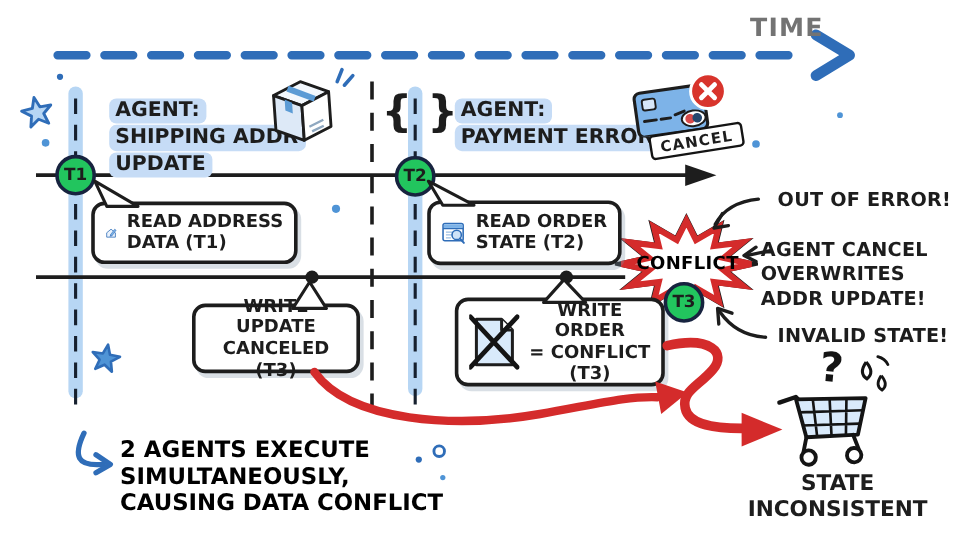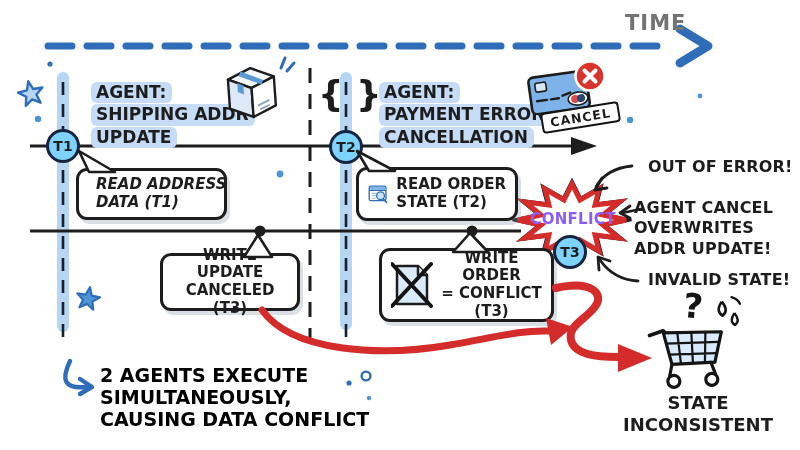--- a/index.html
+++ b/index.html
@@ -9,30 +9,30 @@
   #bg-layer{z-index:1;}
   #fg-layer{z-index:6;}
   .abs{position:absolute;}
   
   .time-label{left:625px;top:11px;font-size:21px;font-weight:700;color:#737373;letter-spacing:1px;z-index:2;}
   
   .agent-label{z-index:3;font-size:17px;font-weight:700;line-height:1.2;margin-top:16px;}
   .agent-label span{display:inline-block;background:#c6dcf6;border-radius:6px;padding:0 6px 1px 5px;margin-bottom:1px;}
   
   .node{z-index:5;width:34px;height:34px;box-sizing:border-box;border-radius:50%;
-        background:#7dd3fc;border:3.5px solid #17233f;display:flex;align-items:center;justify-content:center;
+        background:#22c55e;border:3.5px solid #17233f;display:flex;align-items:center;justify-content:center;
         font-size:14px;font-weight:700;}
   
   .bubble{z-index:4;background:#fff;border:3px solid #1d1d1d;border-radius:11px;
           box-shadow:3px 4px 0 rgba(130,148,168,.30);display:flex;align-items:center;gap:8px;
           padding:4px 9px;font-size:15px;font-weight:700;line-height:1.18;box-sizing:border-box;}
   .bubble .txt{white-space:nowrap;}
   .bubble .txt.center{text-align:center;white-space:normal;}
   
-  .conflict-label{z-index:4;width:92px;text-align:center;color:#8b5cf6;font-size:15px;font-weight:700;letter-spacing:.3px;}
+  .conflict-label{z-index:4;width:92px;text-align:center;color:#000000;font-size:15px;font-weight:700;letter-spacing:.3px;}
   
   .annot{z-index:3;font-size:16px;font-weight:700;letter-spacing:.2px;line-height:1.28;white-space:nowrap;}
   
   .note{z-index:3;color:#000000;font-size:19px;font-weight:700;line-height:1.15;white-space:nowrap;}
   
   .outcome-label{z-index:3;width:170px;text-align:center;font-size:18px;font-weight:700;line-height:1.2;}
   
   .brace{z-index:3;font-size:36px;font-weight:700;line-height:1;}
   
   .stamp{z-index:4;background:#fff;border:2.5px solid #141414;border-radius:4px;padding:1px 7px;
@@ -89,21 +89,20 @@
 
   <div class="abs agent-label" style="left:91px;top:66px;">
     <span>AGENT:</span><br>
     <span>SHIPPING ADDR</span><br>
     <span>UPDATE</span>
   </div>
 
   <div class="abs agent-label" style="left:379px;top:66px;">
     <span>AGENT:</span><br>
     <span>PAYMENT ERROR</span><br>
-    <span>CANCELLATION</span>
   </div>
 
   <div class="abs brace" style="left:318px;top:76px;">{</div>
   <div class="abs brace" style="left:356px;top:76px;">}</div>
 
   <svg class="abs" style="left:224px;top:64px;z-index:3;transform:rotate(-4deg);" width="56" height="60" viewBox="0 0 56 60">
     <polygon points="28,4 51,14 28,24 5,14" fill="#f3f8fd" stroke="#1d1d1d" stroke-width="2.4" stroke-linejoin="round"></polygon>
     <polygon points="5,14 28,24 28,53 5,43" fill="#dde9f7" stroke="#1d1d1d" stroke-width="2.4" stroke-linejoin="round"></polygon>
     <polygon points="28,24 51,14 51,43 28,53" fill="#ffffff" stroke="#1d1d1d" stroke-width="2.4" stroke-linejoin="round"></polygon>
     <line x1="17" y1="9" x2="39" y2="19" stroke="#5b9bd5" stroke-width="5"></line>
@@ -122,21 +121,21 @@
     </g>
     <circle cx="70" cy="18" r="14.5" fill="#d8342c" stroke="#ffffff" stroke-width="2.5"></circle>
     <path d="M 64.5 12.5 L 75.5 23.5 M 75.5 12.5 L 64.5 23.5" stroke="#ffffff" stroke-width="4" stroke-linecap="round"></path>
   </svg>
   <div class="abs stamp" style="left:541px;top:107px;">CANCEL</div>
 
   <div class="abs node" style="left:46px;top:129px;">T1</div>
   <div class="abs node" style="left:329px;top:130px;text-align:center;">T2</div>
   <div class="abs node" style="left:553px;top:235px;">T3</div>
 
-  <div class="abs bubble" style="left:76px;top:168px;width:151px;height:52px;font-style:italic;">
+  <div class="abs bubble" style="left:76px;top:168px;width:172px;height:52px;">
     <svg width="32" height="30" viewBox="0 0 32 30">
       <path d="M 3 15 L 15 5 L 27 15 V 27 H 3 Z" fill="#eaf2fc" stroke="#2f6db8" stroke-width="2.2" stroke-linejoin="round"></path>
       <polygon points="13,21 25,5 29,8 17,24" fill="#7db3e8" stroke="#2f6db8" stroke-width="1.6"></polygon>
       <polygon points="13,21 17,24 11,26" fill="#2f6db8"></polygon>
     </svg>
     <div class="txt">
       <div>READ ADDRESS</div>
       <div>DATA (T1)</div>
     </div>
   </div>

